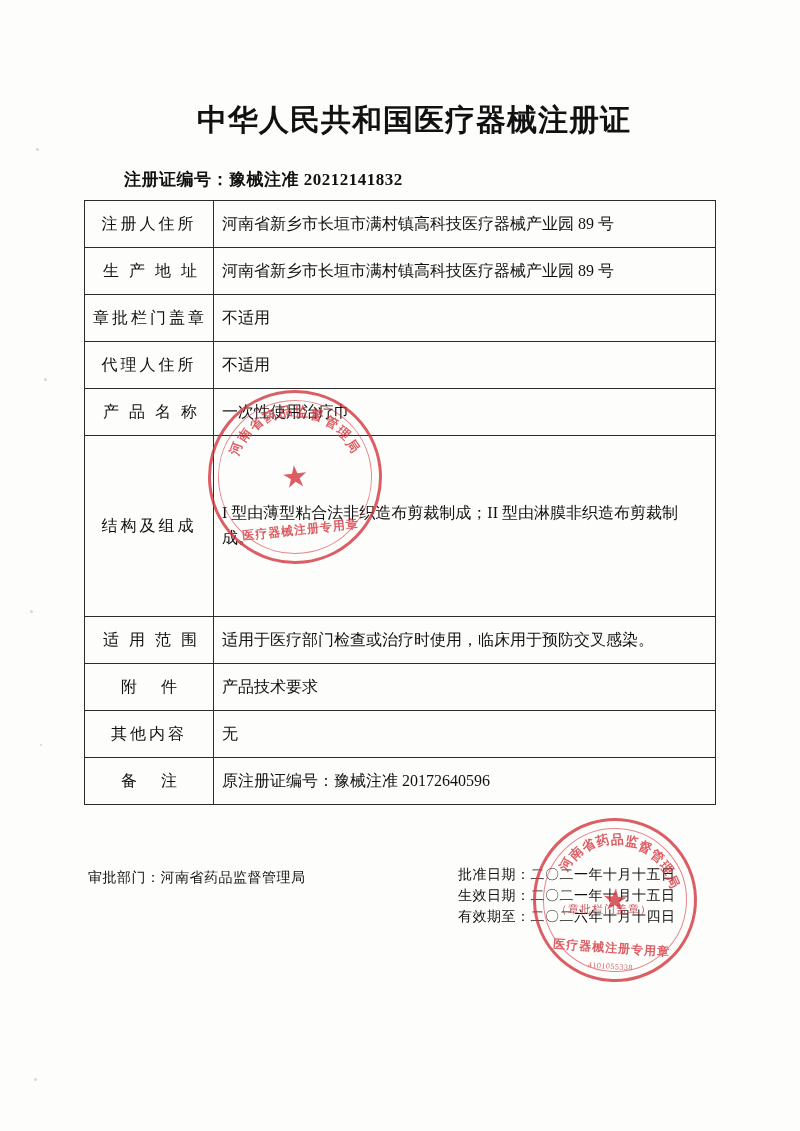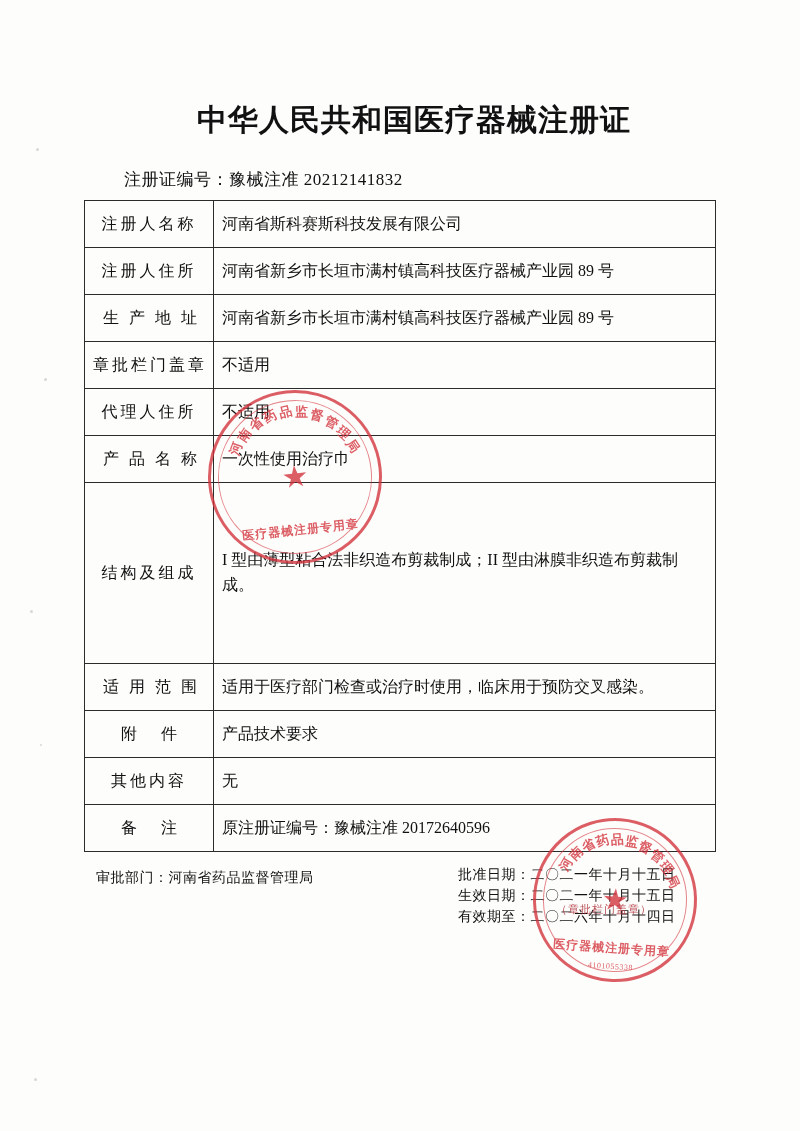--- a/index.html
+++ b/index.html
@@ -41,20 +41,21 @@
     letter-spacing: 1px;
     font-family: "Liberation Serif", "DejaVu Serif", serif;
   }
 
   .reg-no {
     position: absolute;
     top: 168px;
     left: 124px;
     font-size: 17px;
     letter-spacing: .5px;
+    font-weight: bold;
   }
 
   table.cert {
     position: absolute;
     top: 200px;
     left: 84px;
     width: 632px;
     border-collapse: collapse;
     table-layout: fixed;
   }
@@ -87,21 +88,21 @@
 
   td.value.struct {
     vertical-align: middle;
     padding-right: 36px;
   }
 
   
   .approve-dept {
     position: absolute;
     top: 869px;
-    left: 96px;
+    left: 88px;
     font-size: 14px;
     letter-spacing: .5px;
   }
   .dates {
     position: absolute;
     top: 864px;
     left: 458px;
     font-size: 14px;
     line-height: 21px;
     letter-spacing: .5px;
@@ -199,24 +200,20 @@
   <div class="speck" style="left:30px;top:610px;width:3px;height:3px;"></div>
   <div class="speck" style="left:40px;top:744px;width:2px;height:2px;"></div>
   <div class="speck" style="left:34px;top:1078px;width:3px;height:3px;"></div>
 
   <div class="doc-title">中华人民共和国医疗器械注册证</div>
 
   <div class="reg-no">注册证编号：豫械注准 20212141832</div>
 
   <table class="cert">
     <tbody>
-      <tr class="h-normal">
-        <td class="label">注册人名称</td>
-        <td class="value">河南省斯科赛斯科技发展有限公司</td>
-      </tr>
       <tr class="h-normal">
         <td class="label">注册人住所</td>
         <td class="value">河南省新乡市长垣市满村镇高科技医疗器械产业园 89 号</td>
       </tr>
       <tr class="h-normal">
         <td class="label wide-space">生产地址</td>
         <td class="value">河南省新乡市长垣市满村镇高科技医疗器械产业园 89 号</td>
       </tr>
       <tr class="h-normal">
         <td class="label">章批栏门盖章</td>

